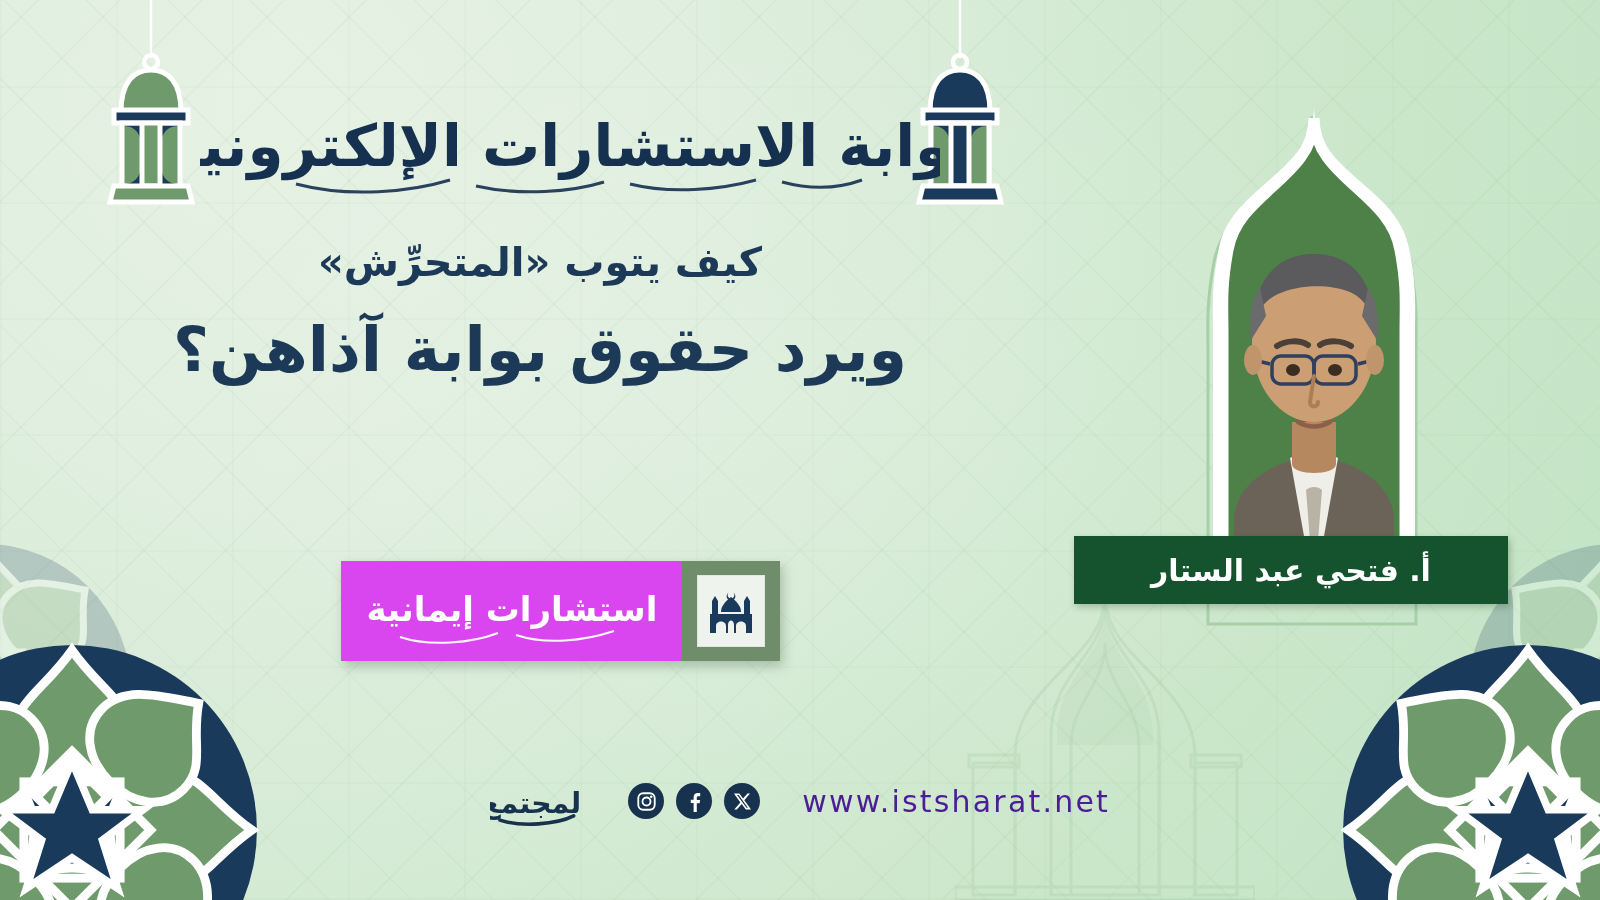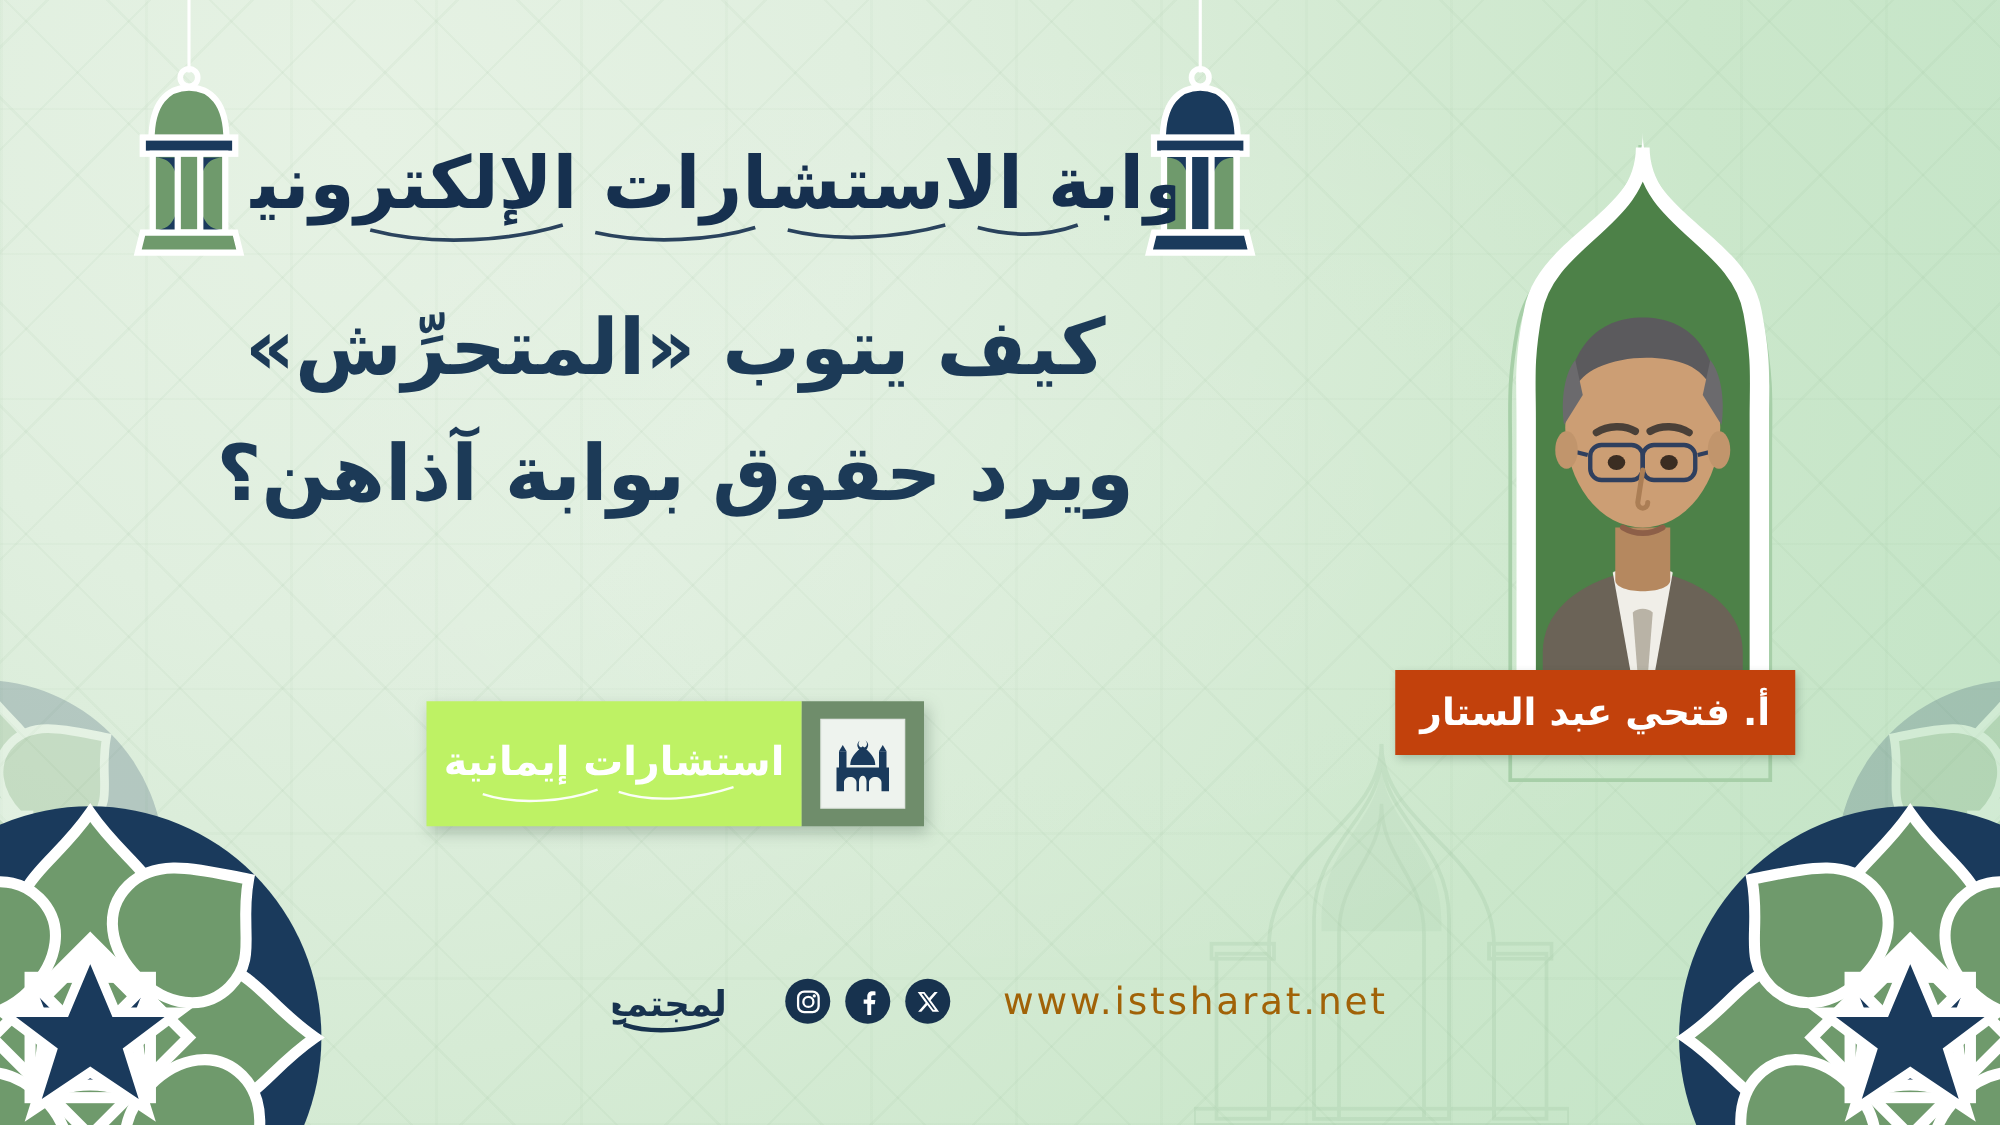--- a/index.html
+++ b/index.html
@@ -56,74 +56,74 @@
   
   .headline{
     position:absolute;right:660px;top:236px;width:800px;
     text-align:left;direction:rtl;
     color:#1c3a57;
     font-family:"DejaVu Sans","Liberation Sans",sans-serif;
     font-weight:bold;
     line-height:1.34;
     letter-spacing:-1px;
   }
-  .headline .l1{font-size:62px;display:block;white-space:nowrap;text-align:center;}
+  .headline .l1{font-size:40px;display:block;white-space:nowrap;text-align:center;}
   .headline .l2{font-size:62px;display:block;white-space:nowrap;text-align:center;margin-top:18px;}
 
   
   .cat-banner{
     position:absolute;left:341px;top:561px;display:flex;align-items:stretch;height:100px;
     filter:drop-shadow(3px 5px 6px rgba(40,70,50,.28));
   }
   .cat-icon-frame{
     width:98px;height:100px;background:#6f8d6b;
     display:flex;align-items:center;justify-content:center;
     box-sizing:border-box;padding:10px;
   }
   .cat-icon-tile{
     width:68px;height:72px;background:#eef3ee;
     display:flex;align-items:center;justify-content:center;
     box-shadow:inset 0 0 0 1px rgba(0,0,0,.05);
   }
   .cat-text{
-    width:300px;height:100px;background:#bef264;
+    width:341px;height:100px;background:#d946ef;
     display:flex;align-items:flex-end;justify-content:center;
     position:relative;overflow:hidden;
   }
   .cat-banner-shadow{
     position:absolute;left:348px;top:566px;width:418px;height:102px;
     background:rgba(40,70,50,.22);filter:blur(6px);z-index:-1;
   }
 
   
   .portrait-wrap{position:absolute;left:1092px;top:92px;width:470px;height:540px;}
   .portrait-outline{position:absolute;left:0;top:18px;}
   .portrait-card{position:absolute;left:22px;top:0;}
   .name-badge{
-    position:absolute;left:1116px;top:536px;width:320px;height:68px;
-    background:#c2410c;display:flex;align-items:center;justify-content:center;
+    position:absolute;left:1074px;top:536px;width:434px;height:68px;
+    background:#14532d;display:flex;align-items:center;justify-content:center;
     box-shadow:2px 3px 7px rgba(30,60,40,.28);
   }
   .name-badge span{
     color:#ffffff;font-size:30px;font-weight:bold;direction:rtl;
     font-family:"DejaVu Sans","Liberation Sans",sans-serif;
     letter-spacing:-.5px;
   }
 
   
   .footer{
     position:absolute;left:490px;top:762px;width:620px;height:78px;
     display:flex;align-items:center;gap:0;direction:ltr;
   }
   .footer-logo{margin-right:46px;}
   .social-row{display:flex;align-items:center;gap:12px;}
   .social{width:36px;height:36px;border-radius:50%;background:#17324e;
     display:flex;align-items:center;justify-content:center;}
   .site-url{
-    margin-left:42px;color:#a16207;font-size:30px;letter-spacing:2.2px;
+    margin-left:42px;color:#4c1d95;font-size:30px;letter-spacing:2.2px;
     font-family:"DejaVu Sans","Liberation Sans",sans-serif;direction:ltr;
     white-space:nowrap;
   }
 </style>
 </head>
 <body>
 
 <div class="stage">
 
   <div class="bg-base"></div>

